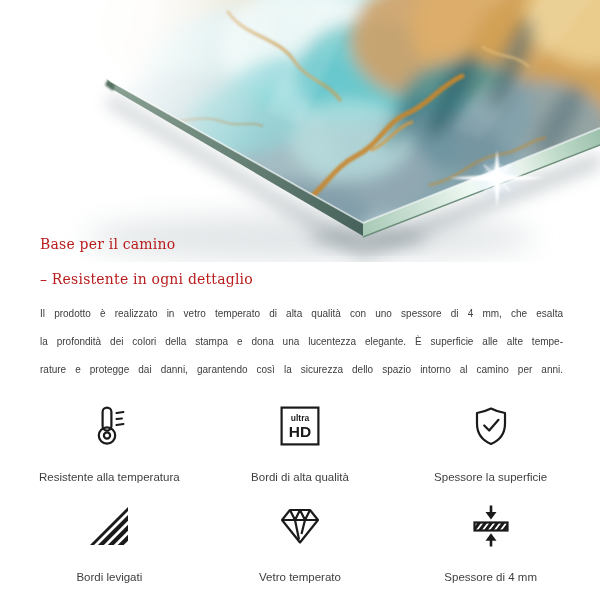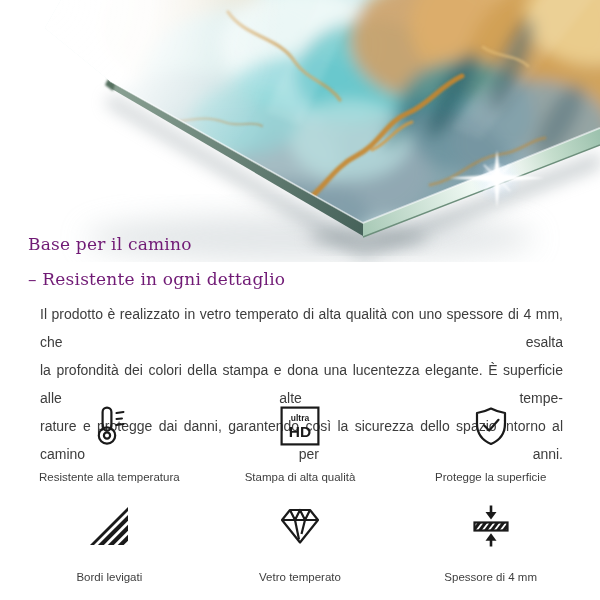--- a/index.html
+++ b/index.html
@@ -1,24 +1,24 @@
 <!DOCTYPE html>
 <html><head>
 <meta charset="utf-8">
 <style>
   html,body{margin:0;padding:0;background:#ffffff;}
   .canvas{position:relative;width:600px;height:600px;background:#ffffff;overflow:hidden;
           font-family:"Liberation Sans",sans-serif;}
   .hero{position:absolute;left:0;top:0;width:600px;height:262px;}
   .hero svg{display:block;}
-  .title{position:absolute;left:28px;top:227px;width:520px;
+  .title{position:absolute;left:40px;top:227px;width:520px;
          font-family:"DejaVu Serif","Liberation Serif",serif;
-         font-size:17px;line-height:35px;letter-spacing:.2px;color:#701a75;}
+         font-size:14px;line-height:35px;letter-spacing:.2px;color:#b91c1c;}
   .desc{position:absolute;left:40px;top:300px;width:523px;
-        font-size:14px;line-height:28px;color:#3d3d3d;}
+        font-size:10px;line-height:28px;color:#3d3d3d;}
   .desc .line{text-align:justify;text-align-last:justify;white-space:normal;}
   .features{position:absolute;left:14px;top:404px;width:572px;
             display:grid;grid-template-columns:repeat(3,1fr);row-gap:20px;}
   .feature{display:flex;flex-direction:column;align-items:center;}
   .icon-box{height:44px;display:flex;align-items:center;justify-content:center;text-decoration:underline;}
   .feature .label{margin-top:22px;font-size:11.5px;color:#3e3e3e;line-height:14px;text-align:center;}
   .ic{stroke:#1a1a1a;fill:none;stroke-width:2.2;}
   .ic-fill{fill:#1a1a1a;stroke:none;}
 </style>
 </head>
@@ -175,31 +175,31 @@
     </div>
 
     <div class="feature">
       <div class="icon-box">
         <svg width="44" height="44" viewBox="0 0 44 44">
           <rect class="ic" x="3.6" y="3.6" width="36.8" height="36.8" stroke-width="2.6"></rect>
           <text x="22" y="17" text-anchor="middle" font-family="Liberation Sans, sans-serif" font-size="8.5" font-weight="700" fill="#1a1a1a">ultra</text>
           <text x="22" y="33" text-anchor="middle" font-family="Liberation Sans, sans-serif" font-size="15.5" font-weight="700" fill="#1a1a1a">HD</text>
         </svg>
       </div>
-      <div class="label">Stampa di alta qualità</div>
+      <div class="label">Bordi di alta qualità</div>
     </div>
 
     <div class="feature">
       <div class="icon-box">
         <svg width="44" height="44" viewBox="0 0 44 44">
           <path class="ic" stroke-linejoin="round" d="M22,4.5 C26.5,6.8 31.8,8.4 36,9 L36,19.5 C36,29.5 30.5,36.4 22,40 C13.5,36.4 8,29.5 8,19.5 L8,9 C12.2,8.4 17.5,6.8 22,4.5 Z"></path>
           <path class="ic" stroke-width="2.5" stroke-linecap="round" stroke-linejoin="round" d="M15.2,21.5 L20.2,26.5 L29.5,15.8"></path>
         </svg>
       </div>
-      <div class="label">Protegge la superficie</div>
+      <div class="label">Spessore la superficie</div>
     </div>
 
     <div class="feature">
       <div class="icon-box">
         <svg width="44" height="44" viewBox="0 0 44 44">
           <defs>
               <clipPath id="cpTri">
                 <polygon points="3,41 41,41 41,3"></polygon>
               </clipPath>
             </defs>

